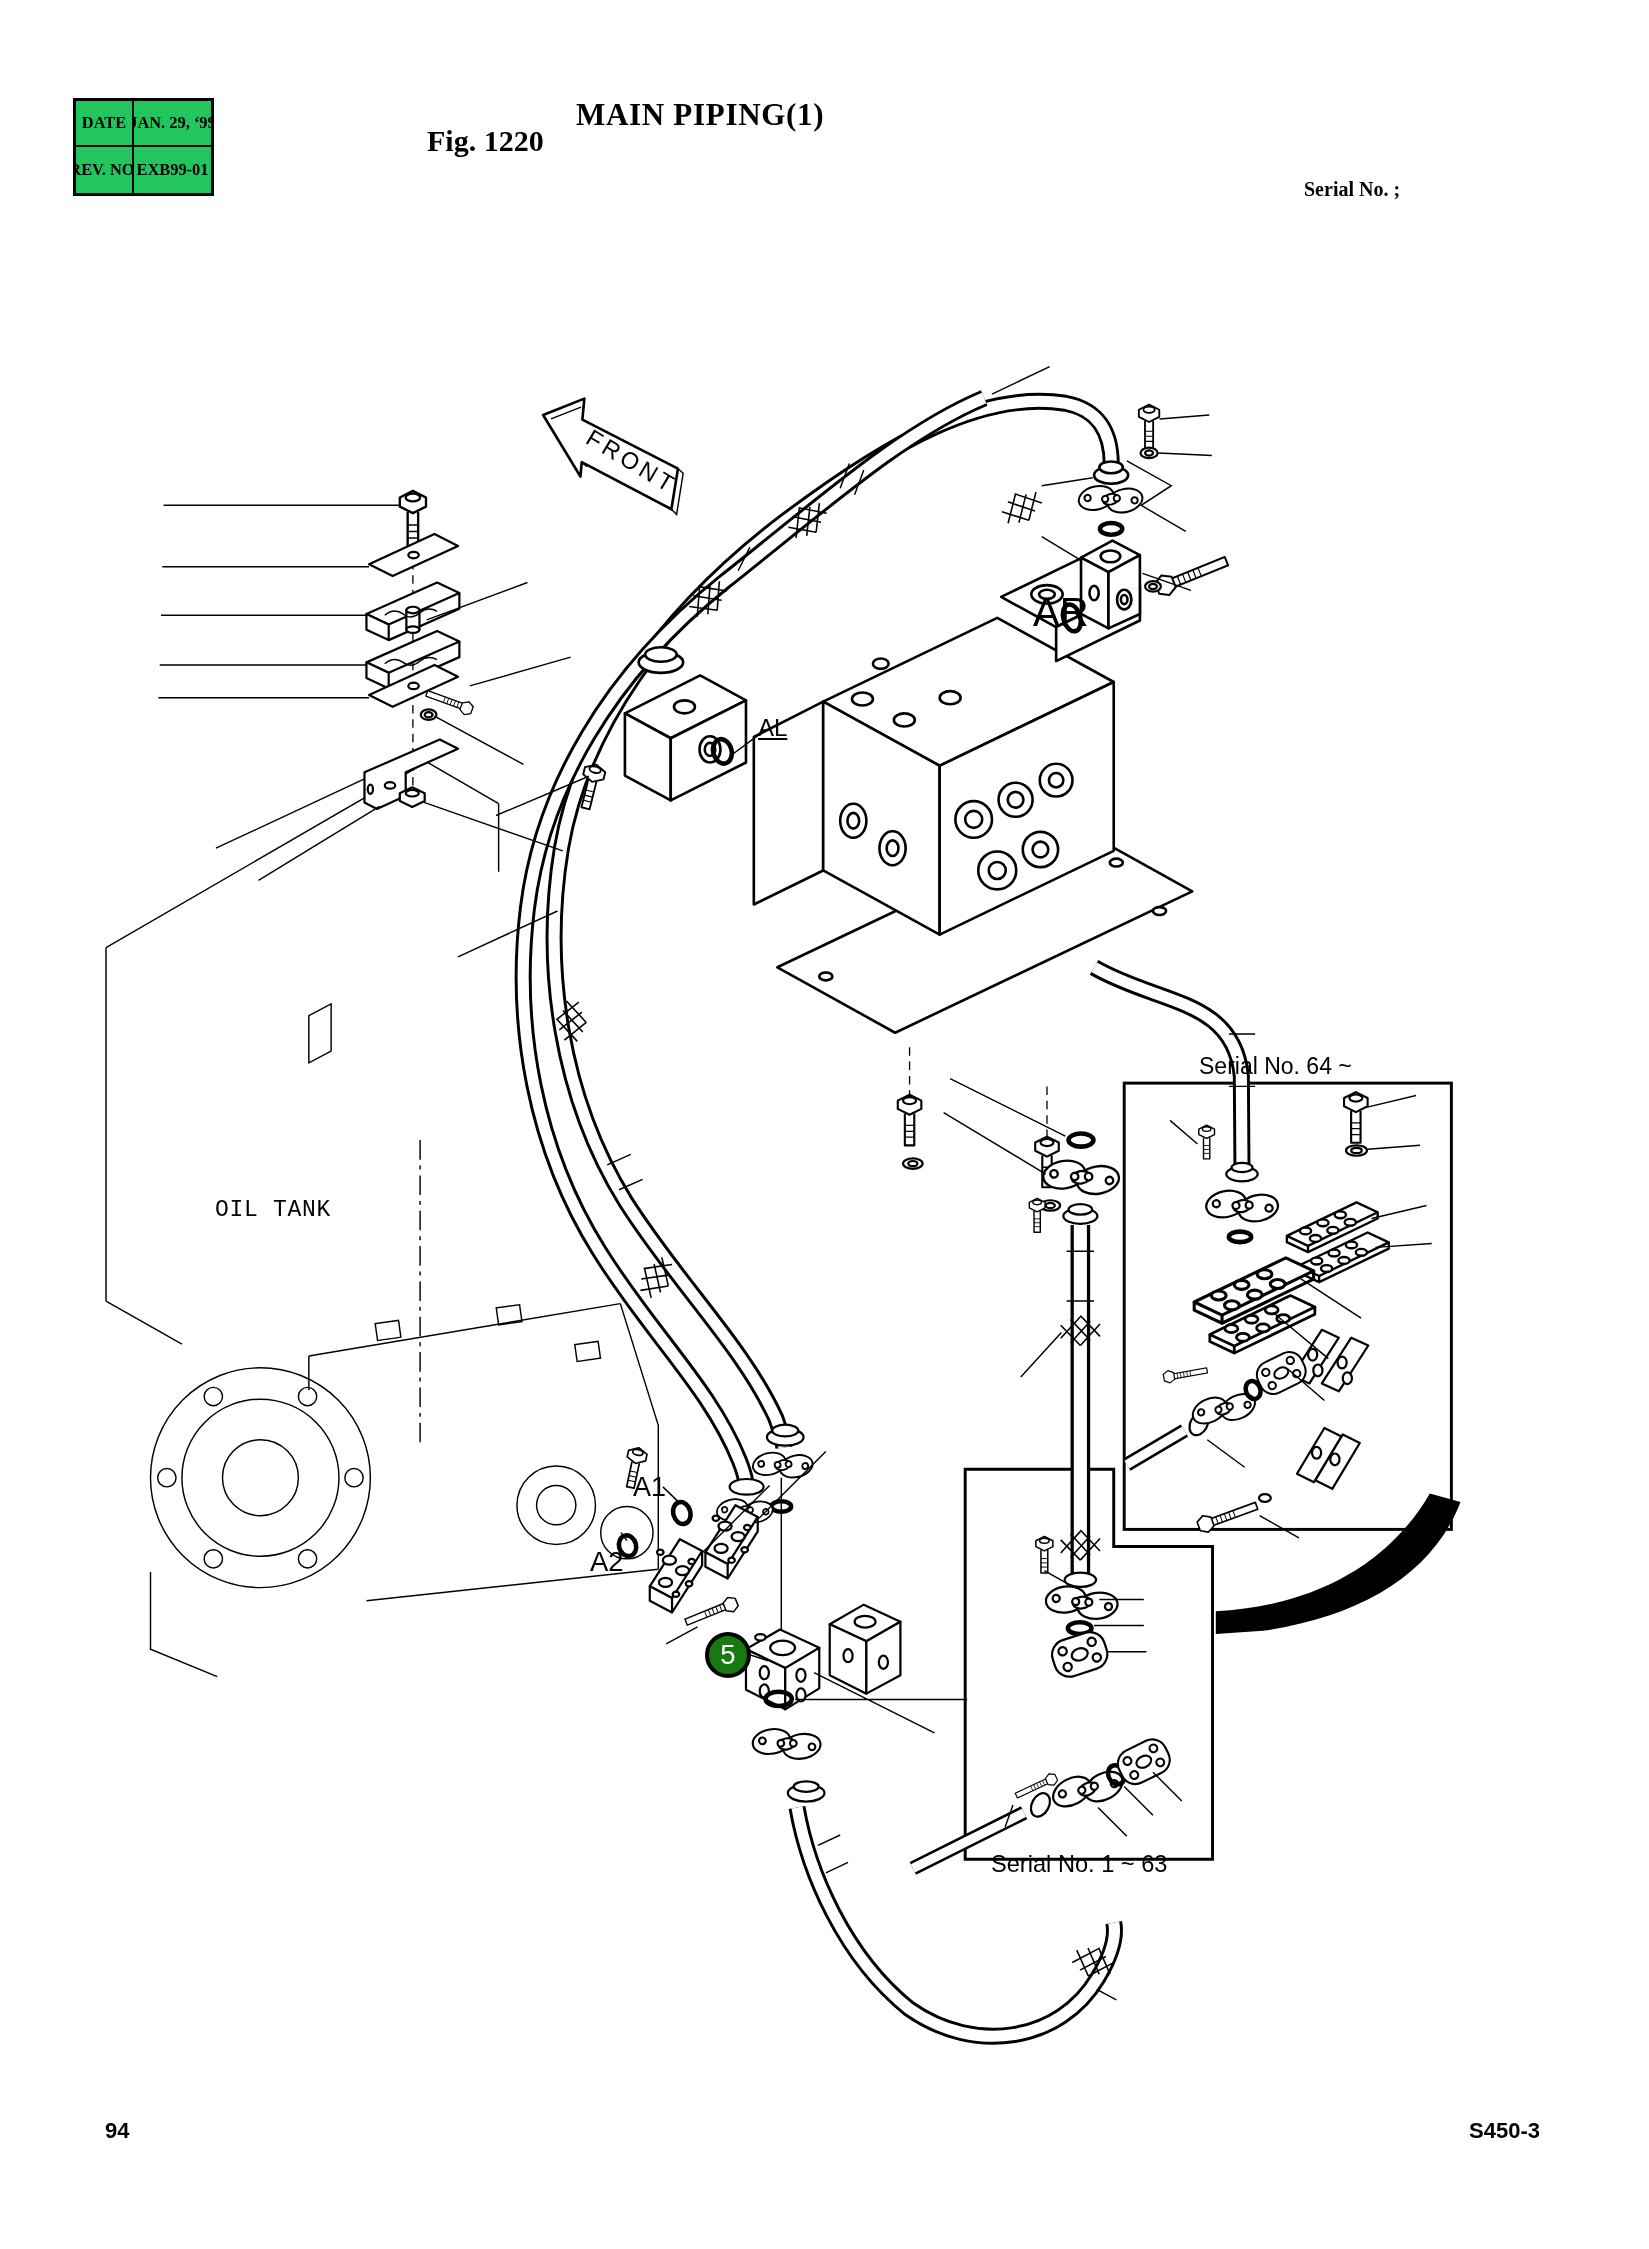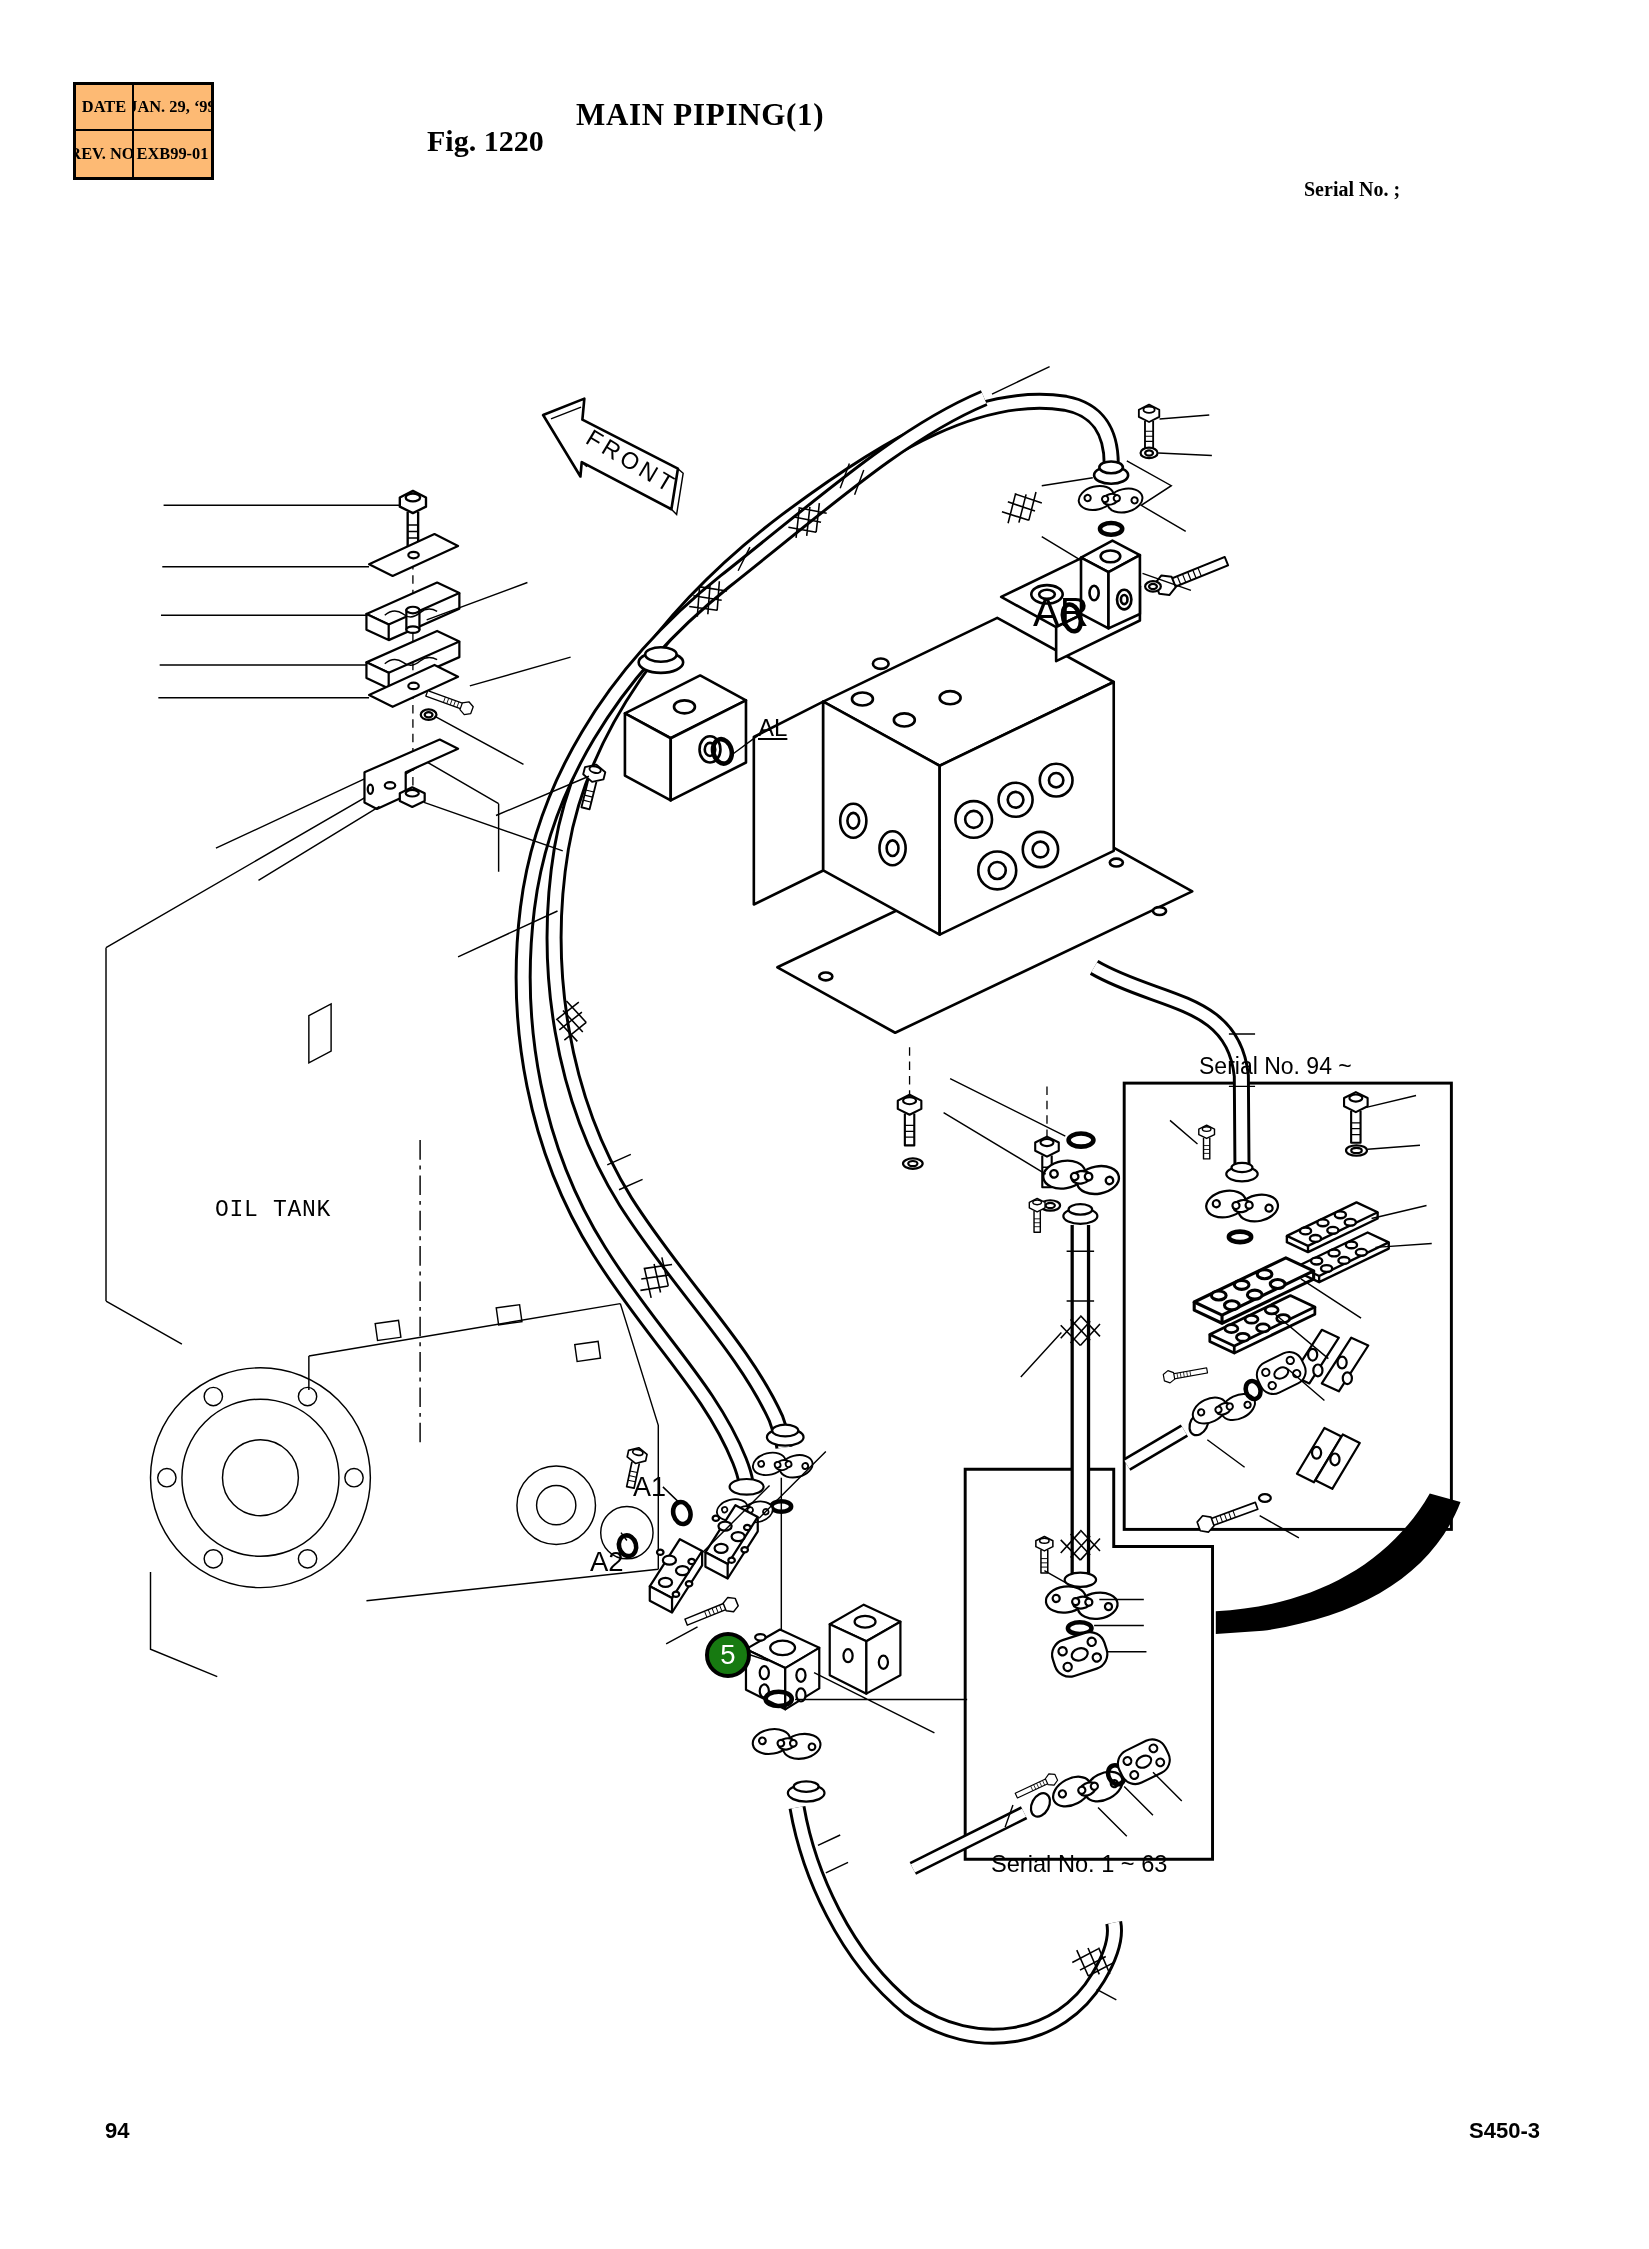--- a/index.html
+++ b/index.html
@@ -1,22 +1,22 @@
 <!DOCTYPE html>
 <html style="font-size:10.5px"><head>
 <meta charset="utf-8">
 <style>
   html,body{margin:0;padding:0;background:#fff;}
   .page{position:relative;width:1649px;height:2250px;background:#fff;overflow:hidden;
         font-family:"Liberation Sans",sans-serif;color:#000;}
   .abs{position:absolute;line-height:1;}
   
-  .info-table{position:absolute;left:73px;top:82px;width:135px;height:92px;
+  .info-table{position:absolute;left:73px;top:98px;width:135px;height:92px;
     border:3.9px solid #000;display:grid;grid-template-columns:58px 1fr;grid-template-rows:1fr 1fr;
-    font-family:"Liberation Serif",serif;background:#fdba74;}
+    font-family:"Liberation Serif",serif;background:#22c55e;}
   .info-cell{display:flex;align-items:center;justify-content:center;font-size:16.4px;font-weight:bold;
     border-right:2px solid #000;border-bottom:2px solid #000;white-space:nowrap;overflow:hidden;}
   .info-cell.last-col{border-right:none;}
   .info-cell.last-row{border-bottom:none;}
   .serif-b{font-family:"Liberation Serif",serif;font-weight:bold;}
   .fig-label{left:427px;top:126px;font-size:30px;}
   .title1{left:576px;top:99px;font-size:31px;letter-spacing:0.7px;}
   .title2{left:576px;top:139px;font-size:31px;letter-spacing:2px;}
   .serial-note{left:1304px;top:179px;font-size:20px;}
   
@@ -464,20 +464,20 @@
   <div class="abs serif-b serial-note">Serial No. ;</div>
 
   <div class="abs dlabel oil-tank">OIL TANK</div>
   <div class="abs dlabel lab-ar">AR</div>
   <div class="abs dlabel lab-al">AL</div>
   <div class="abs dlabel lab-a1">A1</div>
   <div class="abs dlabel lab-a2">A2</div>
   <div class="balloon" style="background: rgb(23, 122, 17);">
     <span>5</span>
   </div>
-  <div class="abs dlabel ser64">Serial No. 94 ~</div>
+  <div class="abs dlabel ser64">Serial No. 64 ~</div>
   <div class="abs dlabel ser163">Serial No. 1 ~ 63</div>
 
   <div class="abs pageno">94</div>
   <div class="abs doccode">S450-3</div>
 
 </div>
 
 
 </body></html>

